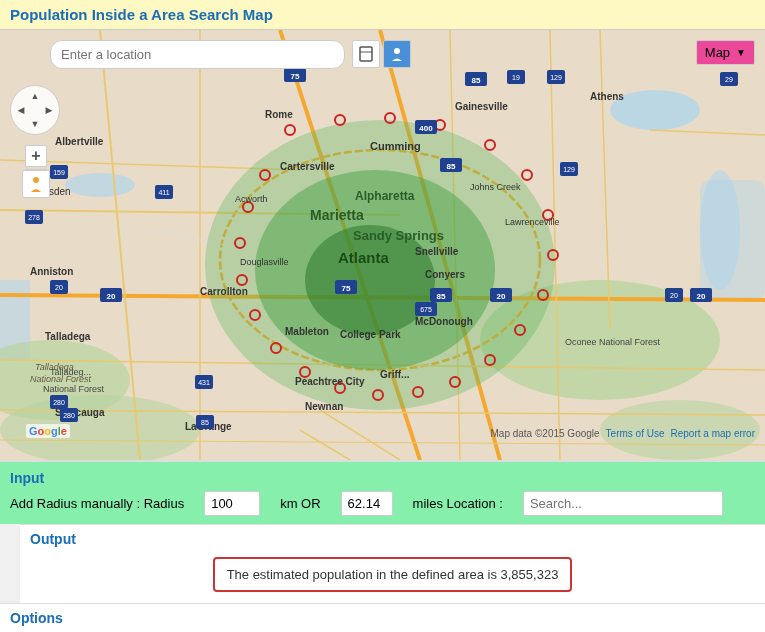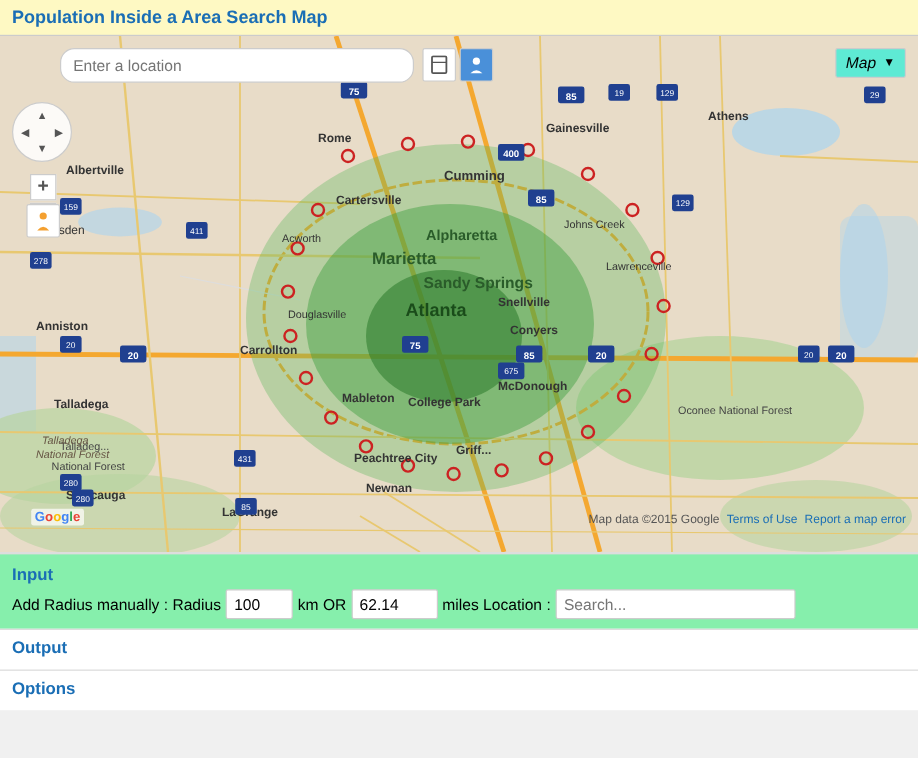--- a/index.html
+++ b/index.html
@@ -47,27 +47,26 @@
       background: #fff;
     }
 
     .map-type-btn {
       position: absolute;
       top: 10px;
       right: 10px;
       z-index: 10;
       display: flex;
       align-items: center;
-      background: #5eead4;
+      background: #ec4899;
       border: 1px solid #ccc;
       border-radius: 2px;
       padding: 4px 8px;
       cursor: pointer;
       font-size: 13px;
-      font-style: italic;
     }
 
     .map-icons-bar {
       position: absolute;
       top: 10px;
       left: 352px;
       z-index: 10;
       display: flex;
       gap: 3px;
     }
@@ -184,49 +183,50 @@
     .section-label {
       color: #1a6eb5;
       font-weight: bold;
       font-size: 14px;
       margin-bottom: 5px;
     }
 
     .input-row {
       display: flex;
       align-items: center;
-      gap: 4px;
+      gap: 20px;
       flex-wrap: wrap;
       font-size: 13px;
     }
 
     .input-row input[type="text"] {
       border: 1px solid #ccc;
       padding: 4px 6px;
       border-radius: 2px;
       font-size: 13px;
     }
 
     .radius-input {
       width: 56px;
     }
 
     .miles-input {
-      width: 72px;
+      width: 52px;
     }
 
     .location-search-input {
       width: 200px;
     }
 
     
     .output-section {
       background: #fff;
       padding: 6px 10px;
       border-top: 1px solid #ddd;
+      margin-left: 20px;
     }
 
     .output-box {
       border: 2px solid #cc3333;
       border-radius: 4px;
       padding: 8px 12px;
       display: inline-block;
       margin: 5px auto;
       font-size: 13px;
       color: #333;
@@ -477,18 +477,23 @@
     <input type="text" class="radius-input" value="100" style="">
     <span>km OR</span>
     <input type="text" class="miles-input" value="62.14" style="">
     <span>miles Location :</span>
     <input type="text" class="location-search-input" placeholder="Search..." style="">
   </div>
 </div>
 
 <div class="output-section">
   <div class="section-label">Output</div>
+  <div class="output-center">
+    <div class="output-box">
+      <span>The estimated population in the defined area is 3,855,323</span>
+    </div>
+  </div>
 </div>
 
 <div class="options-section">
   <div class="section-label">Options</div>
 
 </div>
 
 </body></html>

